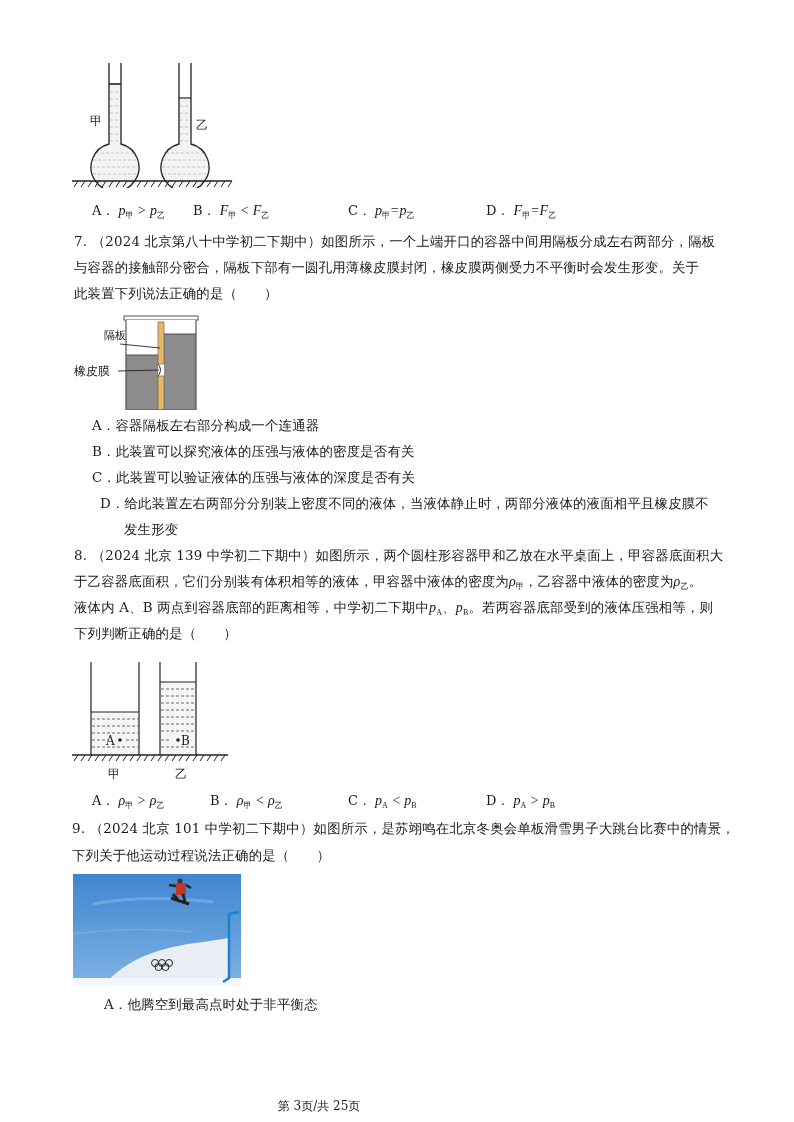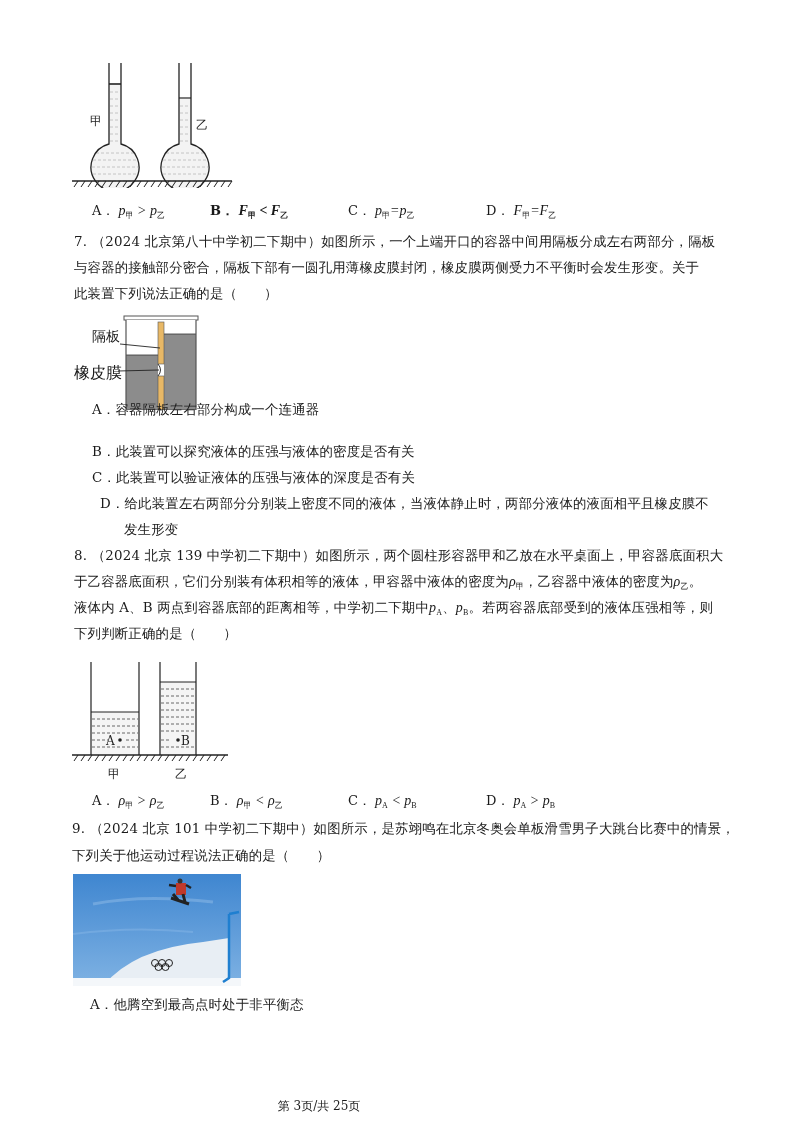--- a/index.html
+++ b/index.html
@@ -66,21 +66,21 @@
   <g>
     <line x1="4" y1="123" x2="164" y2="123" stroke="#222" stroke-width="1.3"></line>
     <path d="M6 129 L10 123 M13 129 L17 123 M20 129 L24 123 M27 129 L31 123 M34 129 L38 123 M41 129 L45 123 M48 129 L52 123 M55 129 L59 123 M62 129 L66 123 M69 129 L73 123 M76 129 L80 123 M83 129 L87 123 M90 129 L94 123 M97 129 L101 123 M104 129 L108 123 M111 129 L115 123 M118 129 L122 123 M125 129 L129 123 M132 129 L136 123 M139 129 L143 123 M146 129 L150 123 M153 129 L157 123 M160 129 L164 123" stroke="#222" stroke-width="1"></path>
   </g>
 </svg>
 
 <div class="opt" style="left:92px;top:202px;">
   <span>A．</span>
   <span class="math"><span>p</span><span class="sub">甲</span><span> &gt; </span><span>p</span><span class="sub">乙</span></span>
 </div>
-<div class="opt" style="left:210px;top:202px;font-weight:bold;">
+<div class="opt" style="left:193px;top:202px;">
   <span>B．</span>
   <span class="math"><span>F</span><span class="sub">甲</span><span> &lt; </span><span>F</span><span class="sub">乙</span></span>
 </div>
 <div class="opt" style="left:348px;top:202px;">
   <span>C．</span>
   <span class="math"><span>p</span><span class="sub">甲</span><span>=</span><span>p</span><span class="sub">乙</span></span>
 </div>
 <div class="opt" style="left:486px;top:202px;">
   <span>D．</span>
   <span class="math"><span>F</span><span class="sub">甲</span><span>=</span><span>F</span><span class="sub">乙</span></span>
@@ -97,24 +97,24 @@
   <rect x="82" y="24" width="32" height="76" fill="#8c8c8c"></rect>
   <line x1="44" y1="45" x2="76" y2="45" stroke="#333" stroke-width="0.8"></line>
   <line x1="82" y1="24" x2="114" y2="24" stroke="#333" stroke-width="0.8"></line>
   <rect x="76" y="12" width="6" height="42" fill="#e8b866" stroke="#555" stroke-width="0.6"></rect>
   <rect x="76" y="66" width="6" height="34" fill="#e8b866" stroke="#555" stroke-width="0.6"></rect>
   <path d="M76 54 Q81 60 76 66" fill="none" stroke="#333" stroke-width="1"></path>
   <path d="M44 10 L44 100 L114 100 L114 10" fill="none" stroke="#555" stroke-width="1.2"></path>
   <line x1="38" y1="34" x2="78" y2="38" stroke="#222" stroke-width="0.9"></line>
   <line x1="36" y1="61" x2="77" y2="60" stroke="#222" stroke-width="0.9"></line>
 </svg>
-<div class="abs" style="left:92px;top:328px;font-size:14px;">隔板</div>
-<div class="abs" style="left:74px;top:363px;font-size:16px;">橡皮膜</div>
-
-<div class="line" style="left:92px;top:401px;">A．容器隔板左右部分构成一个连通器</div>
+<div class="abs" style="left:104px;top:328px;font-size:11px;">隔板</div>
+<div class="abs" style="left:74px;top:363px;font-size:12px;">橡皮膜</div>
+
+<div class="line" style="left:92px;top:417px;">A．容器隔板左右部分构成一个连通器</div>
 <div class="line" style="left:92px;top:443px;">B．此装置可以探究液体的压强与液体的密度是否有关</div>
 <div class="line" style="left:92px;top:469px;">C．此装置可以验证液体的压强与液体的深度是否有关</div>
 <div class="line" style="left:92px;top:495px;margin-left:8px;">D．给此装置左右两部分分别装上密度不同的液体，当液体静止时，两部分液体的液面相平且橡皮膜不</div>
 <div class="line" style="left:92px;top:521px;margin-left:32px;">发生形变</div>
 
 <div class="line" style="top:547px;">8. （2024 北京 139 中学初二下期中）如图所示，两个圆柱形容器甲和乙放在水平桌面上，甲容器底面积大</div>
 <div class="line" style="top:573px;">
   <span>于乙容器底面积，它们分别装有体积相等的液体，甲容器中液体的密度为</span><span class="math"><span>ρ</span><span class="sub">甲</span></span><span>，乙容器中液体的密度为</span><span class="math"><span>ρ</span><span class="sub">乙</span></span><span>。</span>
 </div>
 <div class="line" style="top:599px;">
@@ -208,15 +208,15 @@
   </g>
   <g fill="none" stroke="#222" stroke-width="1">
     <circle cx="82" cy="89" r="3.5"></circle>
       <circle cx="89" cy="89" r="3.5"></circle>
       <circle cx="96" cy="89" r="3.5"></circle>
     <circle cx="85.5" cy="93" r="3.5"></circle>
       <circle cx="92.5" cy="93" r="3.5"></circle>
   </g>
 </svg>
 
-<div class="line" style="left:90px;top:996px;">A．他腾空到最高点时处于非平衡态</div>
+<div class="line" style="left:104px;top:996px;">A．他腾空到最高点时处于非平衡态</div>
 
 <div class="footer">第 3页/共 25页</div>
 
 </body></html>

